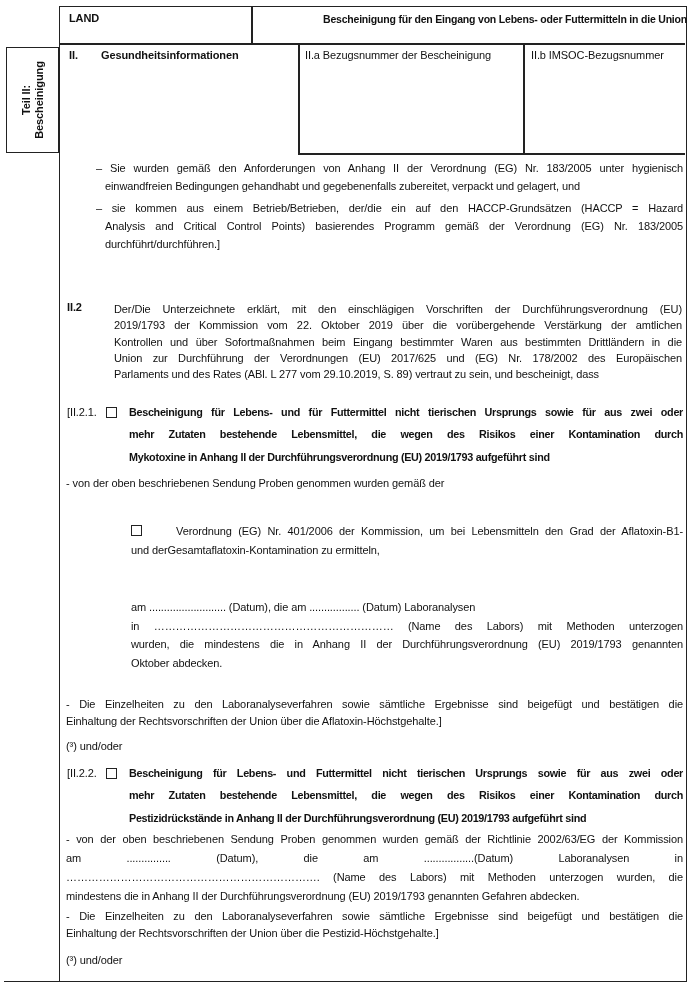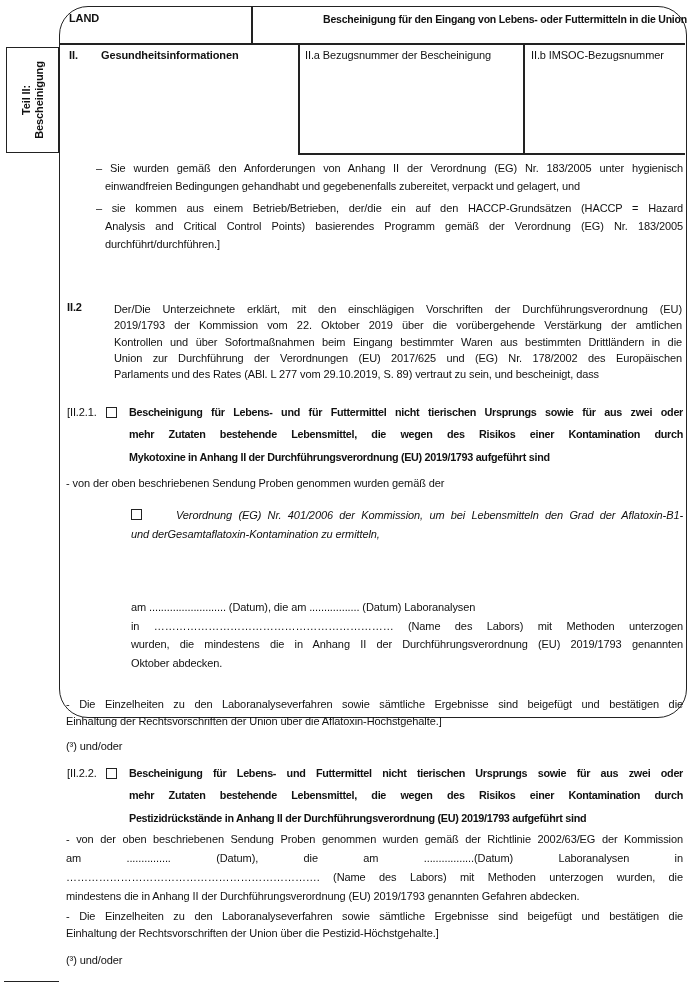--- a/index.html
+++ b/index.html
@@ -35,21 +35,21 @@
 
   <div class="rotwrap">
     <div class="rot">
       <div>Teil II:</div>
       <div>Bescheinigung</div>
     </div>
   </div>
 
   <div class="line" style="left:4px;top:980.5px;width:55px;height:1.5px;"></div>
 
-  <div class="box" style="left:59px;top:6px;width:628px;height:712px;border-radius:29px;">
+  <div class="box" style="left:59px;top:6px;width:628px;height:976px;">
 
     <div class="line" style="left:191px;top:0;width:1.5px;height:36px;"></div>
     <div class="line" style="left:0;top:36px;width:625px;height:1.5px;"></div>
     <div class="abs b" style="left:9px;top:5px;">LAND</div>
     <div class="abs hdr-title" style="left:239px;top:4px;width:388px;text-align:right;">Bescheinigung für den Eingang von Lebens- oder Futtermitteln in die Union</div>
 
     <div class="line" style="left:238px;top:37px;width:1.5px;height:109px;"></div>
     <div class="line" style="left:463px;top:37px;width:1.5px;height:109px;"></div>
     <div class="line" style="left:238px;top:146px;width:387px;height:1.5px;"></div>
     <div class="abs b" style="left:9px;top:42px;">II.</div>
@@ -85,21 +85,21 @@
     <div class="abs" style="left:7px;top:399px;">[II.2.1.</div>
     <span class="cbx abs" style="left:46px;top:400px;"></span>
     <div class="para sec-title" style="left:69px;top:394px;width:554px;">
       <div class="tln jl">Bescheinigung für Lebens- und für Futtermittel nicht tierischen Ursprungs sowie für aus zwei oder</div>
       <div class="tln jl">mehr Zutaten bestehende Lebensmittel, die wegen des Risikos einer Kontamination durch</div>
       <div class="tln">Mykotoxine in Anhang II der Durchführungsverordnung (EU) 2019/1793 aufgeführt sind</div>
     </div>
 
     <div class="abs" style="left:6px;top:470px;">- von der oben beschriebenen Sendung Proben genommen wurden gemäß der</div>
 
-    <div class="para p19" style="left:71px;top:499px;width:552px;font-style:italic;">
+    <div class="para p19" style="left:71px;top:515px;width:552px;">
       <div style="margin-bottom:5px;">
         <div class="ln opt-line">
           <span class="cbx" style="position:absolute;left:0;top:3px;"></span>
           <div class="jl" style="margin-left:45px;">Verordnung (EG) Nr. 401/2006 der Kommission, um bei Lebensmitteln den Grad der Aflatoxin-B1-</div>
         </div>
         <div class="ln">und derGesamtaflatoxin-Kontamination zu ermitteln,</div>
       </div>
     </div>
 
     <div class="para p185" style="left:71px;top:591px;width:552px;">

